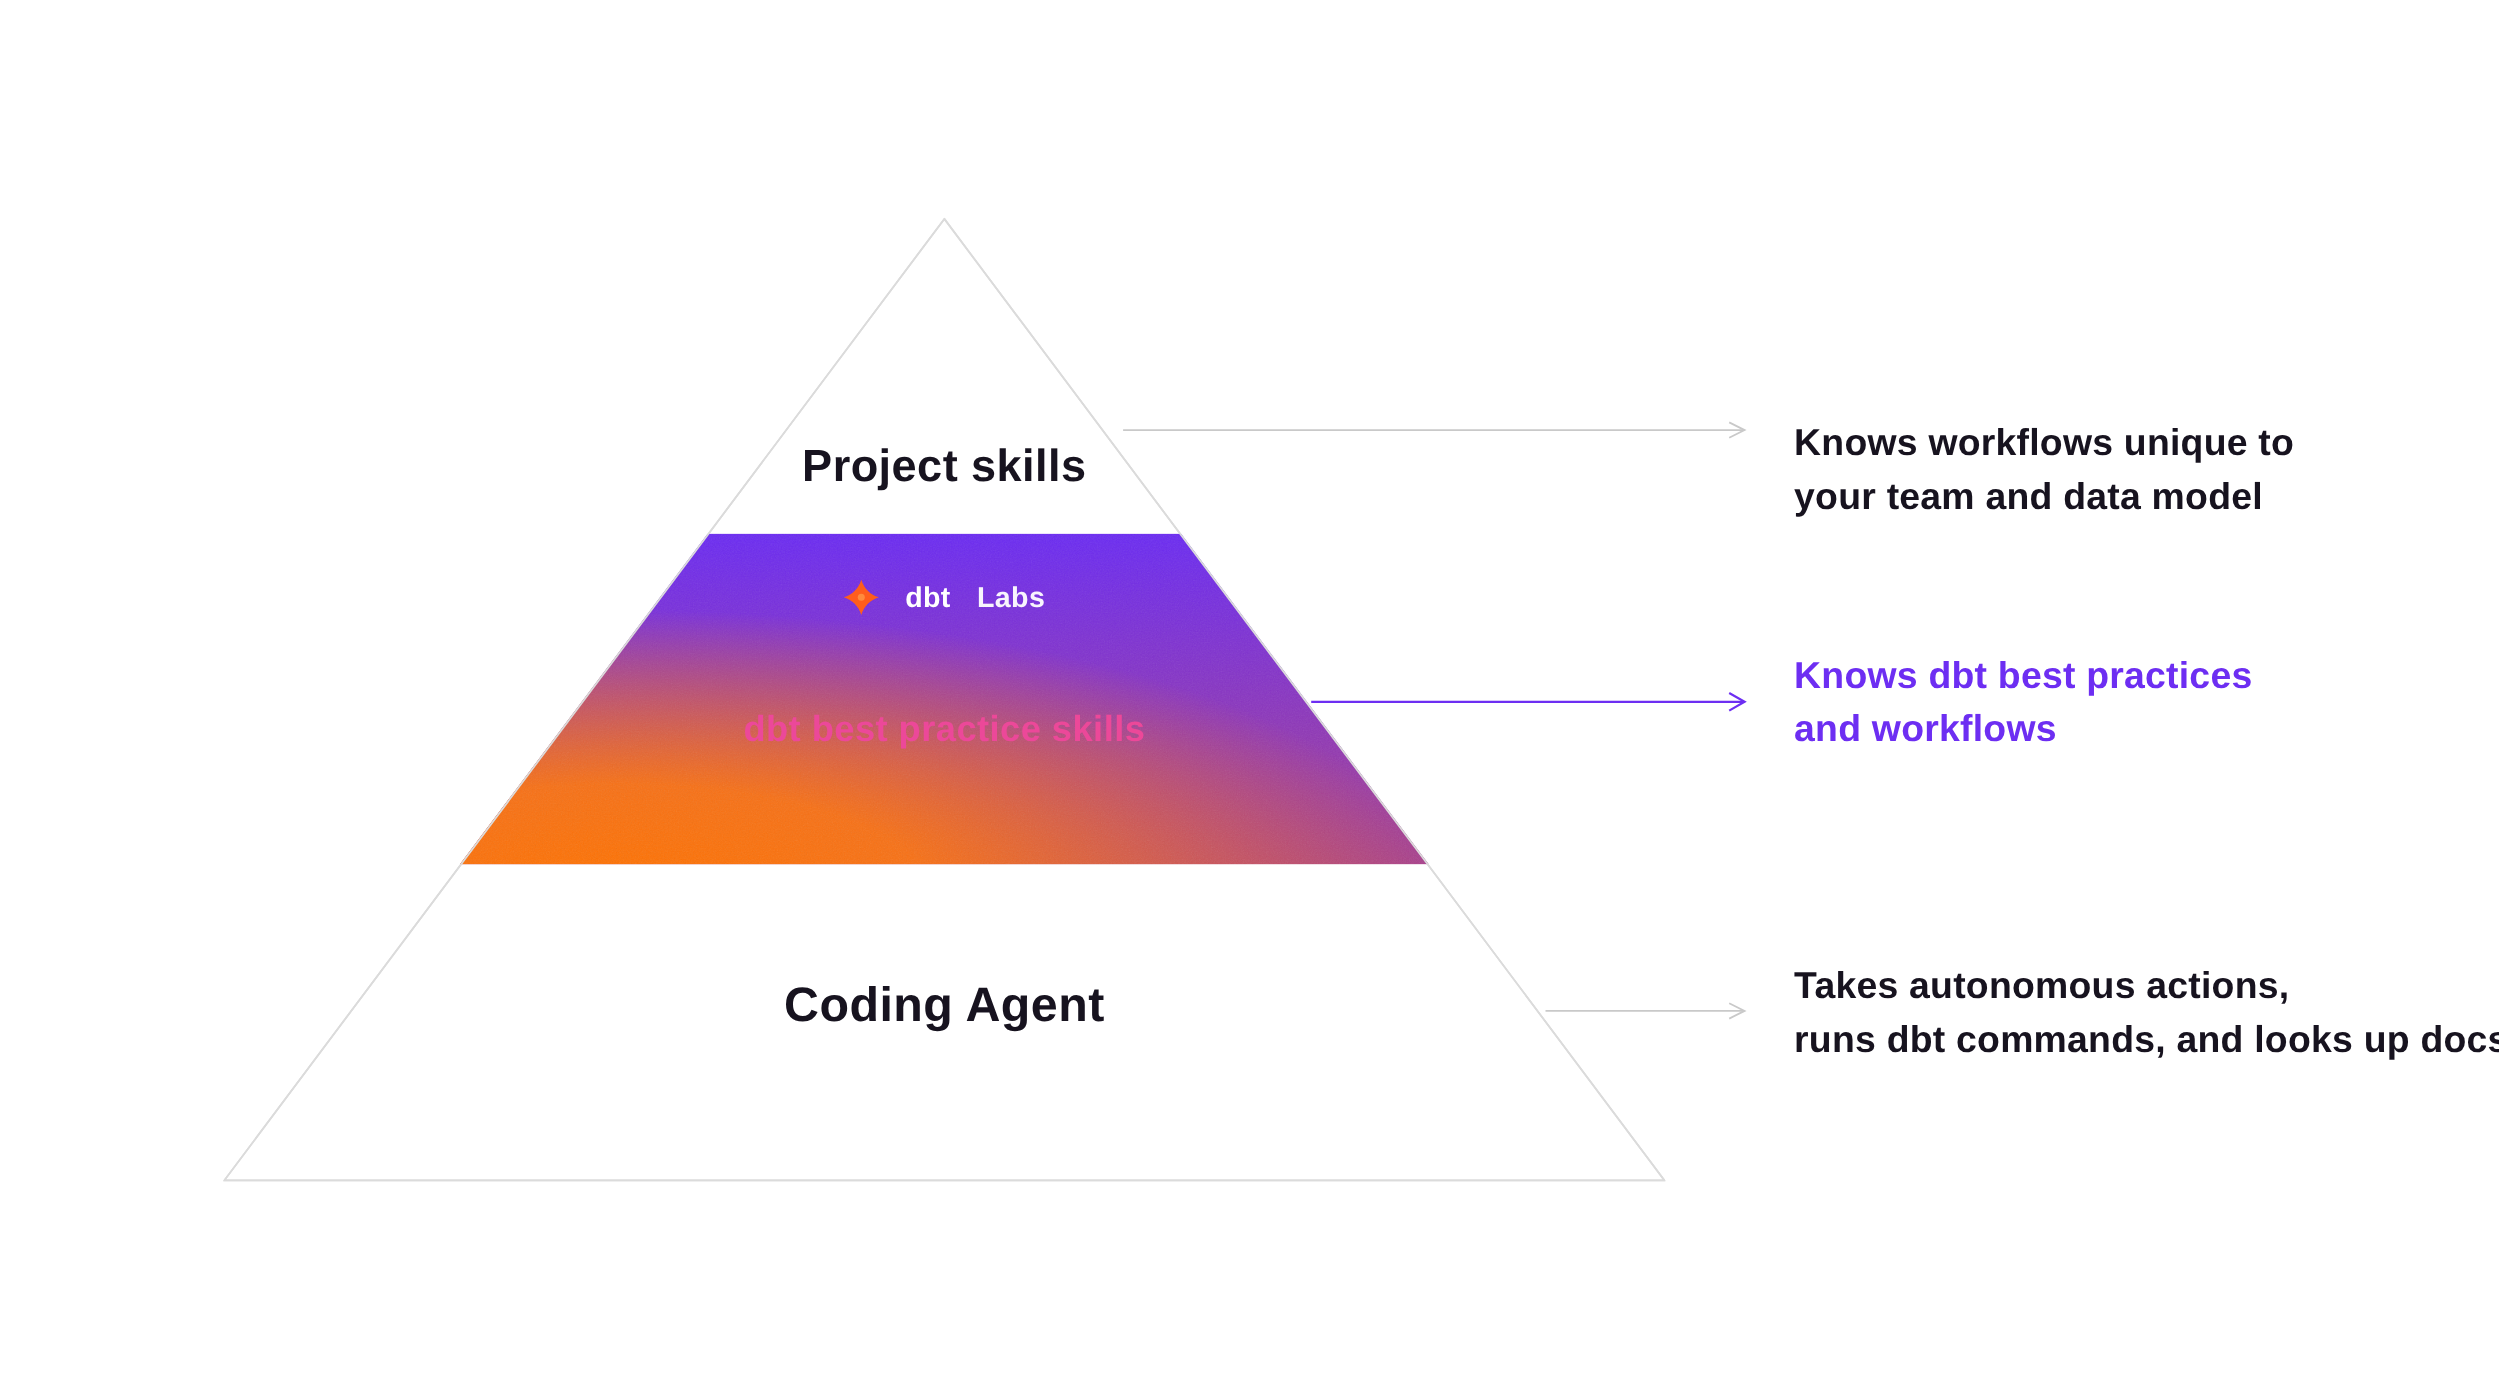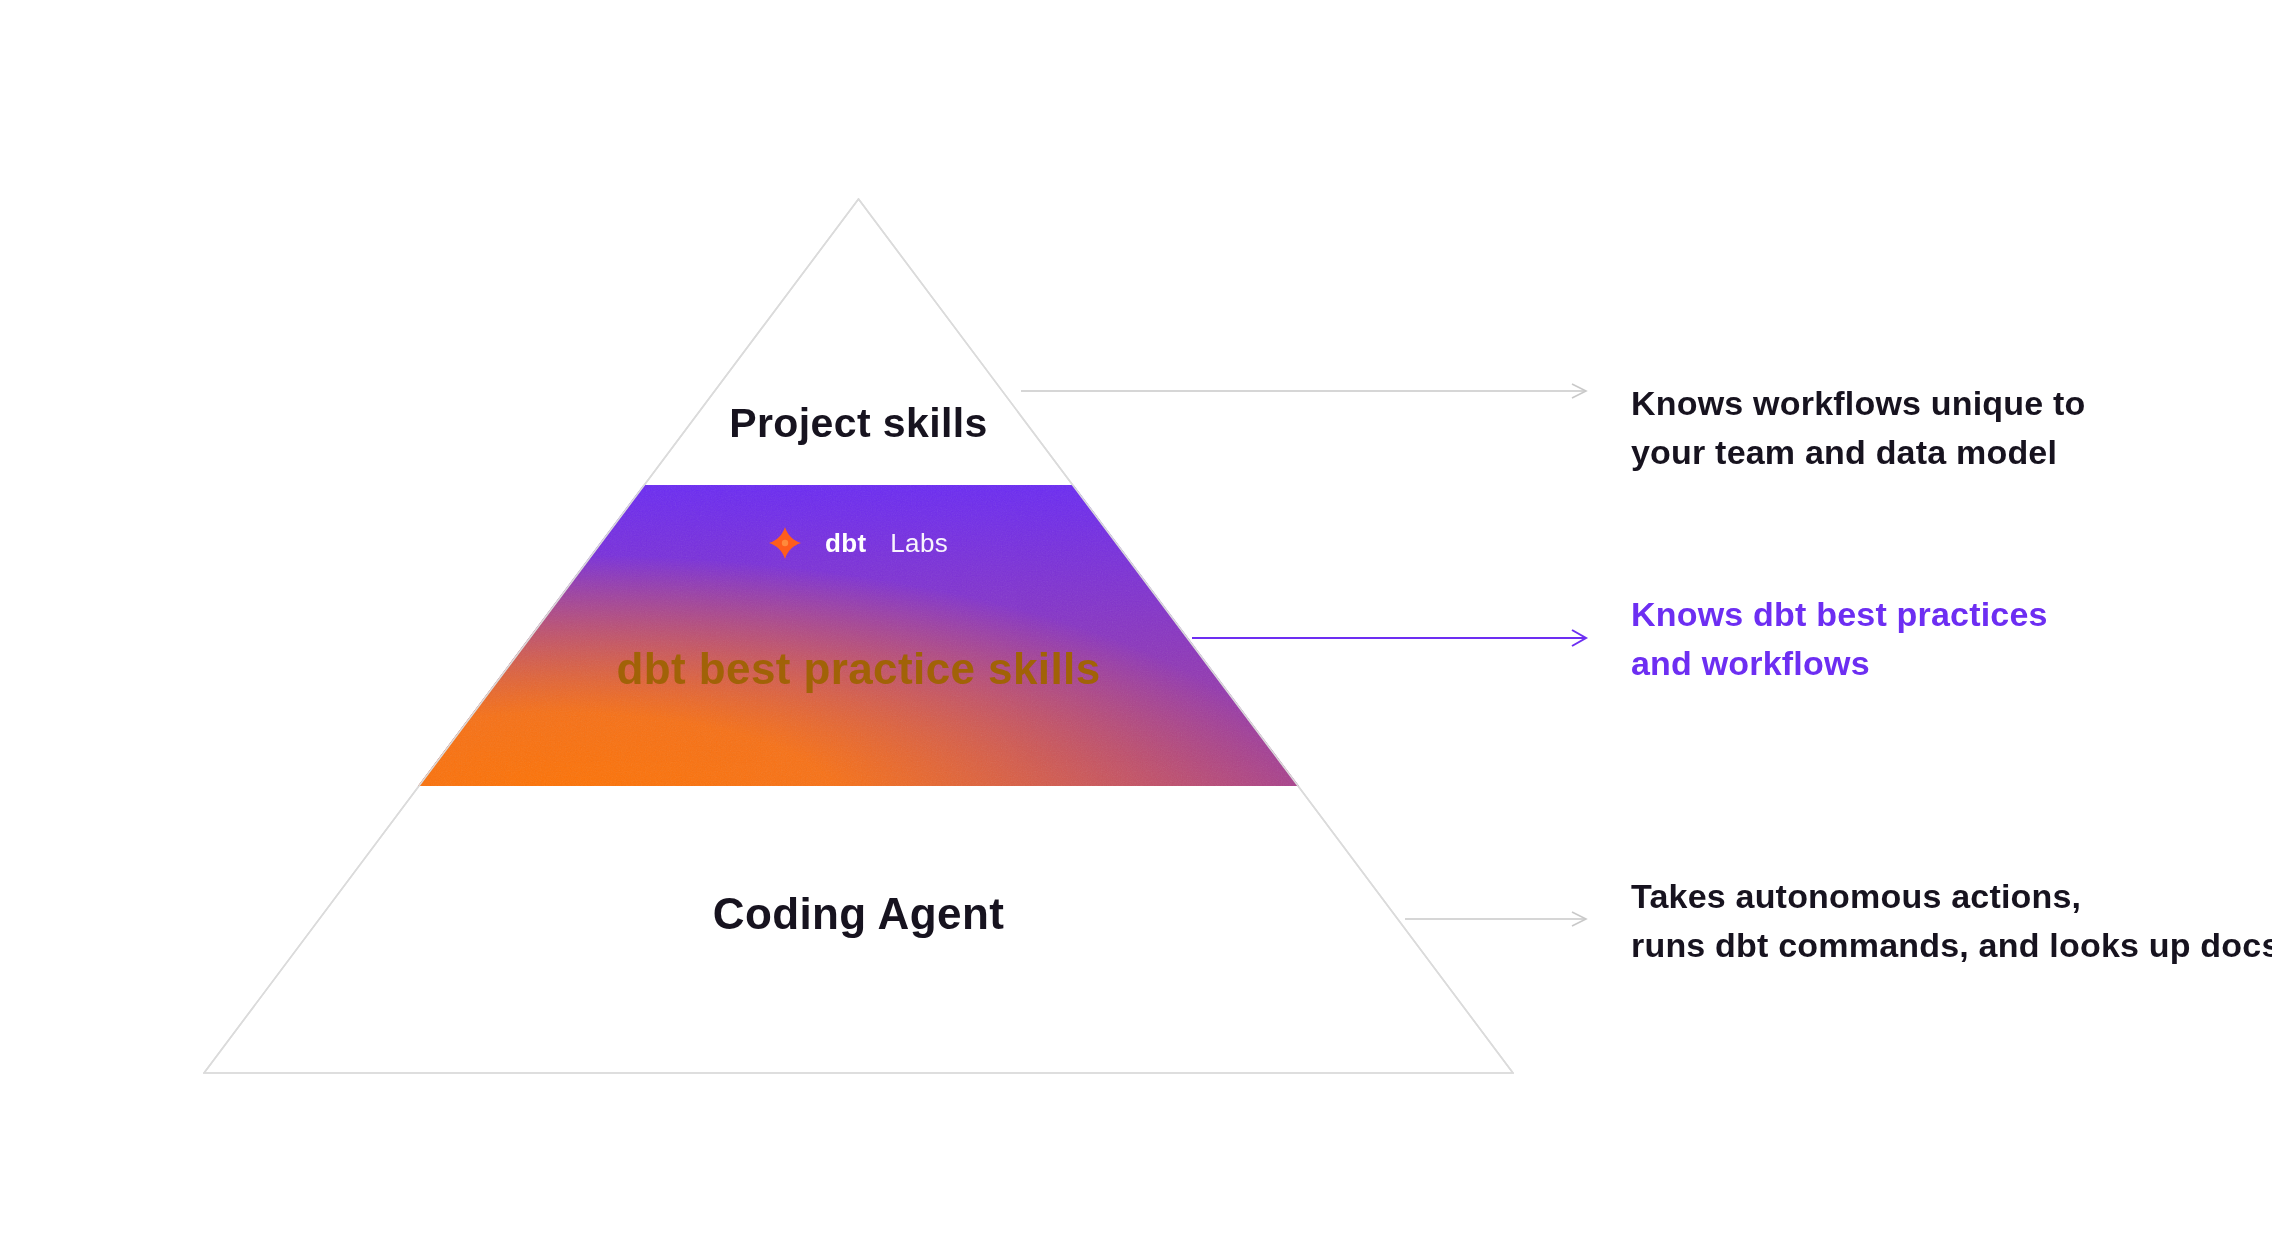--- a/index.html
+++ b/index.html
@@ -14,30 +14,30 @@
   .pyramid-svg{position:absolute;left:203px;top:198px;}
   .arrows-svg{position:absolute;left:0;top:0;pointer-events:none;}
 
   .level-label{
     position:absolute;left:203px;width:1311px;
     text-align:center;font-weight:700;color:#17131F;
     letter-spacing:0.4px;
     margin-top:32px;
   }
   .label-project{top:368px;font-size:41px;}
-  .label-band{top:612px;font-size:44px;color:#a16207;}
+  .label-band{top:612px;font-size:33px;color:#ec4899;}
   .label-coding{top:857px;font-size:44px;}
 
   .logo-row{
     position:absolute;left:203px;top:527px;width:1311px;
     display:flex;justify-content:center;align-items:center;gap:24px;
     color:#ffffff;font-size:26px;letter-spacing:0.3px;
   }
   .logo-bold{font-weight:700;}
-  .logo-reg{font-weight:400;opacity:0.95;}
+  .logo-reg{font-weight:700;opacity:0.95;}
 
   .annotation{
     position:absolute;left:1631px;
     font-size:34px;line-height:49px;font-weight:600;
     color:#17131F;letter-spacing:0.2px;white-space:nowrap;
   }
   .annotation-purple{color:#6D2EF2;}
   .ann-1{top:343px;margin-top:36px;}
   .ann-2{top:590px;}
   .ann-3{top:872px;}

